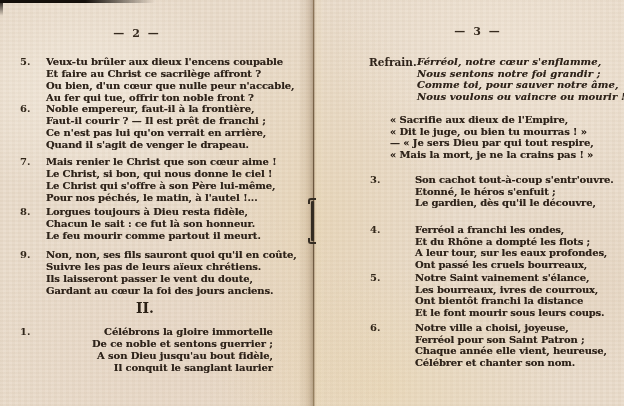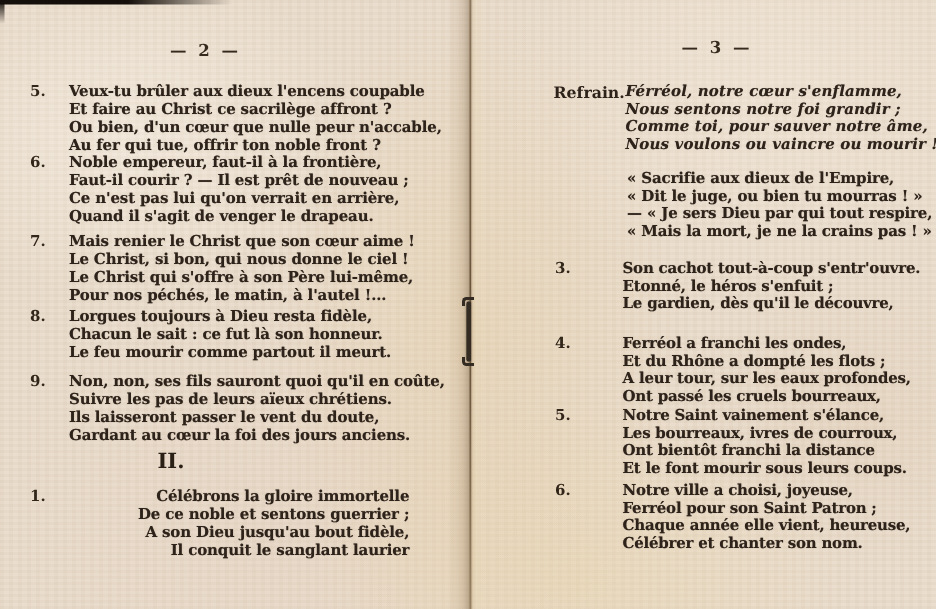--- a/index.html
+++ b/index.html
@@ -37,21 +37,21 @@
   .page-right .stanza .num{width:45px;}
   .lines{flex:1 1 auto;}
   .vline{
     font-weight:bold;font-size:10px;line-height:12px;
     letter-spacing:-0.1px;white-space:nowrap;
     text-shadow:0 0 .5px rgba(46,35,26,.55);
   }
   .page-right .vline{line-height:11.5px;letter-spacing:-0.15px;}
   .heading{
     position:absolute;font-weight:bold;font-size:14px;
-    text-align:left;width:80px;color:#2b2015;
+    text-align:center;width:80px;color:#2b2015;
   }
   .refrain-row{position:absolute;display:flex;white-space:nowrap;}
   .refrain-label{
     font-weight:bold;font-size:10.5px;width:48px;flex:0 0 auto;color:#2e231a;
   }
   .refrain-lines .vline{font-style:italic;letter-spacing:.1px;}
   .quote .vline{letter-spacing:-0.1px;}
   
   .crease{
     position:absolute;left:298px;top:0;width:26px;height:406px;
@@ -112,21 +112,21 @@
           <div class="vline">Et faire au Christ ce sacrilège affront ?</div>
           <div class="vline">Ou bien, d'un cœur que nulle peur n'accable,</div>
           <div class="vline">Au fer qui tue, offrir ton noble front ?</div>
         </div>
     </div>
 
     <div class="stanza" style="left:20px;top:103px;">
       <span class="num">6.</span>
       <div class="lines">
           <div class="vline">Noble empereur, faut-il à la frontière,</div>
-          <div class="vline">Faut-il courir ? — Il est prêt de nouveau ;</div>
+          <div class="vline">Faut-il courir ? — Il est prêt de franchi ;</div>
           <div class="vline">Ce n'est pas lui qu'on verrait en arrière,</div>
           <div class="vline">Quand il s'agit de venger le drapeau.</div>
         </div>
     </div>
 
     <div class="stanza" style="left:20px;top:156px;">
       <span class="num">7.</span>
       <div class="lines">
           <div class="vline">Mais renier le Christ que son cœur aime !</div>
           <div class="vline">Le Christ, si bon, qui nous donne le ciel !</div>
@@ -173,21 +173,21 @@
     <div class="refrain-row" style="left:57px;top:56px;">
       <span class="refrain-label">Refrain.</span>
       <div class="lines refrain-lines">
           <div class="vline">Férréol, notre cœur s'enflamme,</div>
           <div class="vline">Nous sentons notre foi grandir ;</div>
           <div class="vline">Comme toi, pour sauver notre âme,</div>
           <div class="vline">Nous voulons ou vaincre ou mourir !</div>
         </div>
     </div>
 
-    <div class="stanza quote" style="left:106px;top:114px;">
+    <div class="stanza quote" style="left:78px;top:114px;">
       <div class="lines">
           <div class="vline">« Sacrifie aux dieux de l'Empire,</div>
           <div class="vline">« Dit le juge, ou bien tu mourras ! »</div>
           <div class="vline">— « Je sers Dieu par qui tout respire,</div>
           <div class="vline">« Mais la mort, je ne la crains pas ! »</div>
         </div>
     </div>
 
     <div class="stanza" style="left:58px;top:174px;">
       <span class="num">3.</span>

